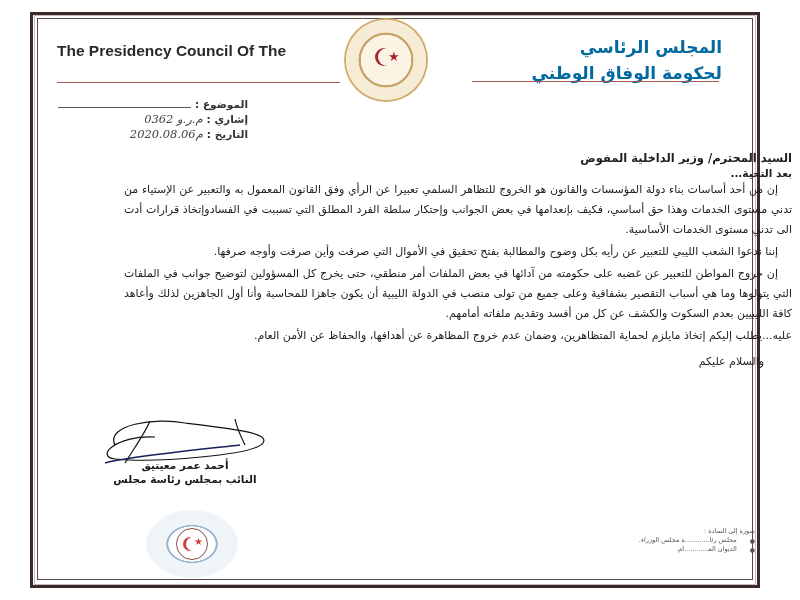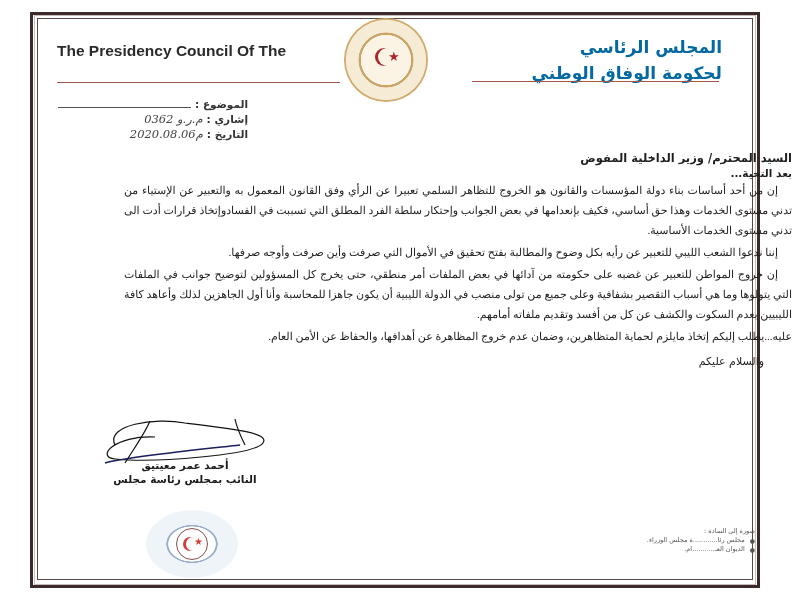--- a/index.html
+++ b/index.html
@@ -21,35 +21,35 @@
 
   .meta { position:absolute; left:58px; top:97px; width:190px; direction:rtl; text-align:right; font-size:10.5px; line-height:15px; color:#333; }
   .meta .row { display:flex; flex-direction:row; align-items:baseline; gap:4px; }
   .meta .label { font-weight:bold; white-space:nowrap; }
   .meta .val { font-family:"DejaVu Serif", serif; font-style:italic; font-size:11.5px; color:#444; white-space:nowrap; direction:ltr; }
   .meta .blank { flex:1; border-bottom:1px solid #555; height:9px; }
 
   .body { position:absolute; left:92px; top:151px; width:668px; direction:rtl; text-align:right; color:#1e1e1e; font-size:11px;margin-left:32px; }
   .salutation { font-weight:bold; font-size:11.5px; line-height:15px; }
   .greeting { font-size:10.5px; line-height:14px; font-weight:bold; }
-  .para { line-height:20px; margin:0 0 2px 0; text-align:justify; text-align-last:right;font-family:Liberation Serif, serif; }
+  .para { line-height:20px; margin:0 0 2px 0; text-align:justify; text-align-last:right; }
   .para.first { text-indent:14px; }
   .closing { line-height:20px; margin-top:6px; padding-right:28px; }
 
   .sig-block { position:absolute; left:105px; top:458px; width:160px; direction:rtl; text-align:center; font-weight:bold; font-size:10.5px; line-height:14px; color:#1a1a1a; }
   .signature { position:absolute; left:95px; top:415px; width:180px; height:52px; }
 
   .seal-bottom { position:absolute; left:146px; top:510px; width:92px; height:68px; border-radius:50%;
     background: radial-gradient(ellipse, #ffffff 0 36%, #8fa9c9 37% 39%, #eef3f9 40% 72%, #a9c0db 73% 100%); opacity:0.9; }
   .seal-bottom .circle { position:absolute; left:30px; top:18px; width:32px; height:32px; border-radius:50%; border:1.5px solid #7a3b3b; box-sizing:border-box; background:#fff; }
   .seal-bottom .crescent { position:absolute; left:9px; top:8px; width:14px; height:14px; border-radius:50%; box-shadow:-3px 0 0 0 #d12a2a; }
   .seal-bottom .star { position:absolute; left:17px; top:7px; font-size:10px; color:#d12a2a; }
 
   .cc { position:absolute; left:630px; top:527px; width:125px; direction:rtl; text-align:right; font-size:6.5px; line-height:9px; color:#555; }
-  .cc .line { display:flex; align-items:flex-end; gap:5px; }
+  .cc .line { display:flex; align-items:flex-end; gap:13px; }
   .cc .bullet { font-size:6px; }
 </style>
 </head>
 <body>
 
 <div class="frame-outer"></div>
 <div class="frame-mid"></div>
 <div class="frame-inner"></div>
 
 <div class="hdr-en">

